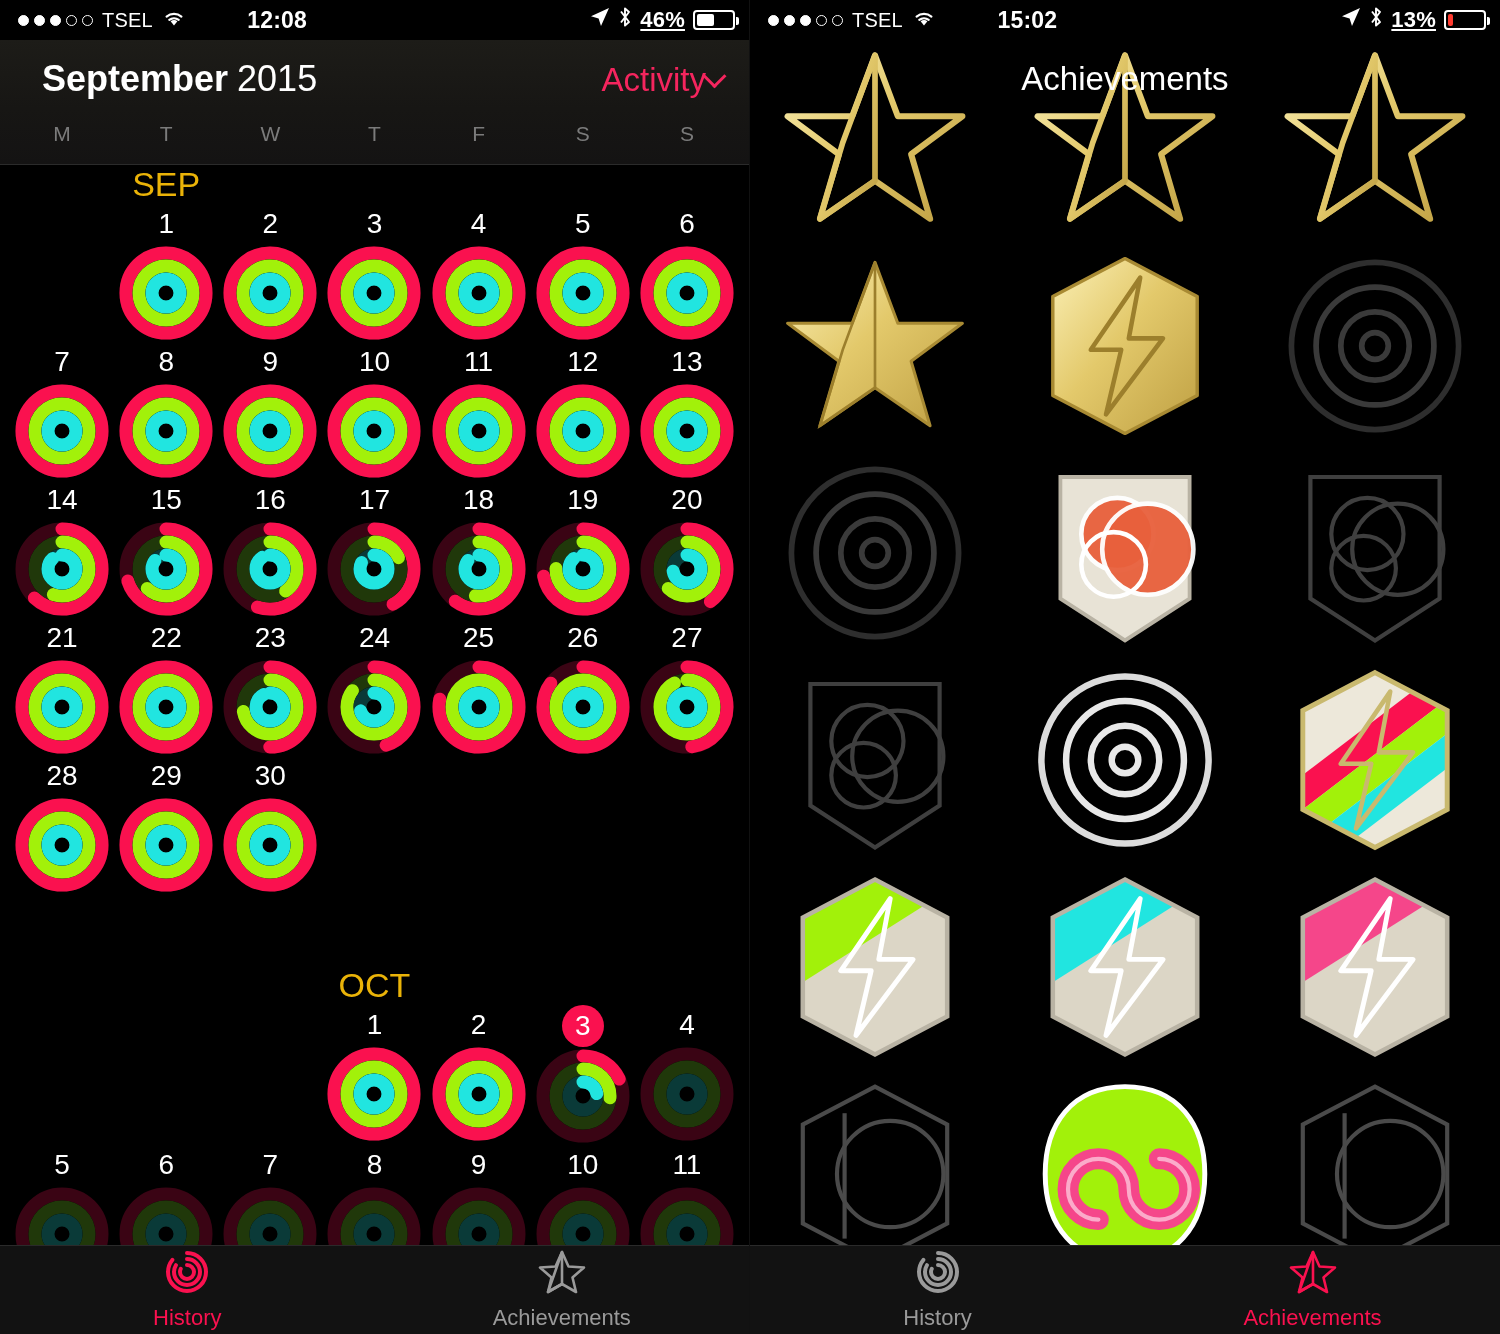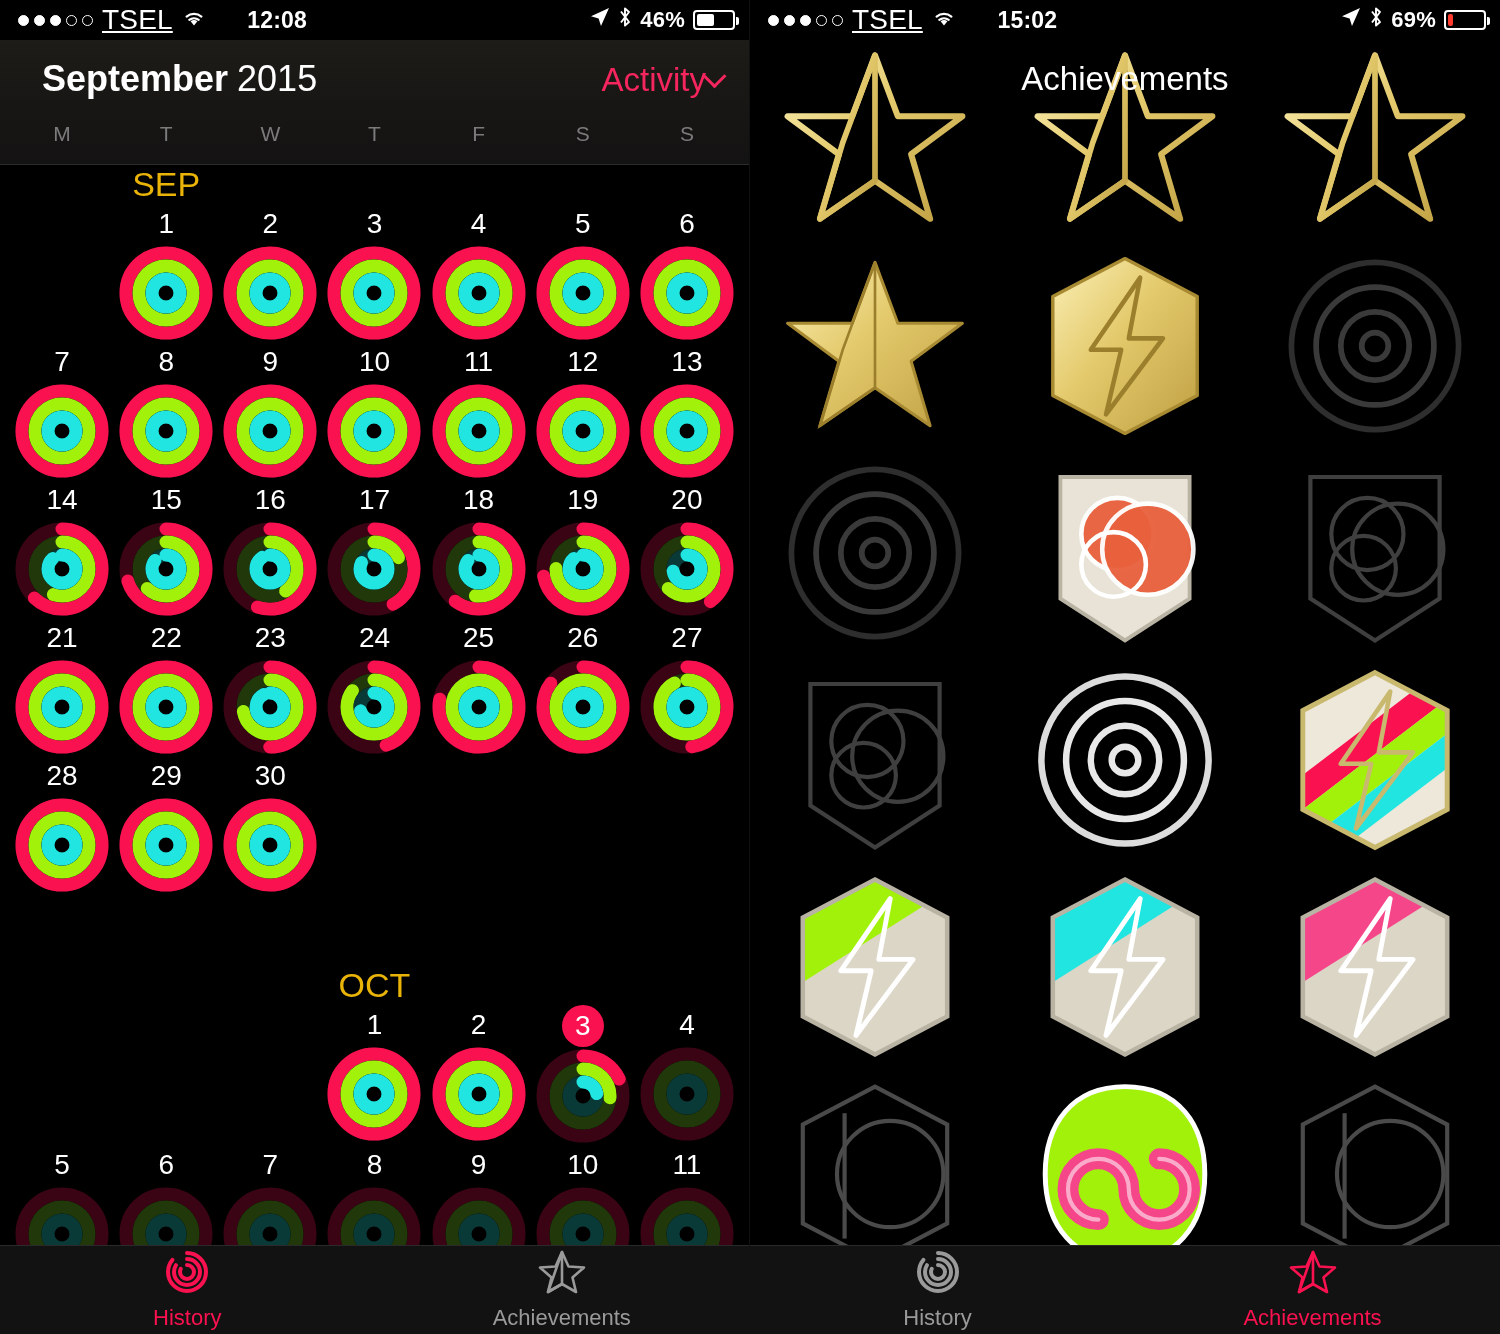--- a/index.html
+++ b/index.html
@@ -16,25 +16,25 @@
 
   
   .statusbar {
     position: absolute; top: 0; left: 0; right: 0; height: 40px;
     display: flex; align-items: center; color: #fff;
     font-size: 22px; letter-spacing: .2px; z-index: 40;
     background: #000;
   }
   .sb-left { display: flex; align-items: center; gap: 9px; padding-left: 18px; width: 33%; }
   .sb-center { width: 34%; font-weight: bold; font-size: 23px; }
-  .sb-right { width: 33%; display: flex; align-items: center; justify-content: flex-end; gap: 8px; padding-right: 14px; }
+  .sb-right { width: 33%; display: flex; align-items: center; justify-content: flex-end; gap: 8px; padding-right: 14px; text-decoration: underline; }
   .dots { display: flex; gap: 5px; align-items: center; }
   .dot { width: 11px; height: 11px; border-radius: 50%; border: 1.6px solid #fff; }
   .dot.on { background: #fff; }
-  .carrier { font-size: 28px; text-decoration: underline; }
+  .carrier { font-size: 20px; }
   .wifi { display: inline-block; }
   .pct { font-size: 22px; font-weight: bold; }
   .batt { width: 42px; height: 20px; border: 2px solid #fff; border-radius: 4px; position: relative; }
   .batt::after { content:""; position:absolute; right:-6px; top:5px; width:3px; height:8px; background:#fff; border-radius:0 2px 2px 0;}
   .batt .fill { position: absolute; left: 2px; top: 2px; bottom: 2px; background: #fff; border-radius: 2px; }
   .batt.low .fill { background: #ff3b30; }
 
   
   .navheader {
     position: absolute; top: 40px; left: 0; right: 0; height: 125px; z-index: 30;
@@ -743,21 +743,21 @@
         <span>
           <svg width="20" height="20" viewBox="0 0 20 20">
               <path d="M19 1L1 9.2l7.6 2.3L11 19z" fill="#fff"></path>
             </svg>
         </span>
         <span>
           <svg width="14" height="22" viewBox="0 0 14 22">
               <path d="M3 5.5L11 16 7 19.5V2.5L11 6 3 16.5" stroke="#fff" stroke-width="1.9" fill="none" stroke-linejoin="round"></path>
             </svg>
         </span>
-        <span class="pct">69%</span>
+        <span class="pct">13%</span>
         <span class="batt low">
             <i class="fill" id="R-battfill" style="width: 4.94px;"></i>
           </span>
       </div>
     </div>
 
     <div class="ach-title">Achievements</div>
 
     <div class="ach-grid" id="R-grid" style="margin-top: -85px;">
         <div class="badge">

